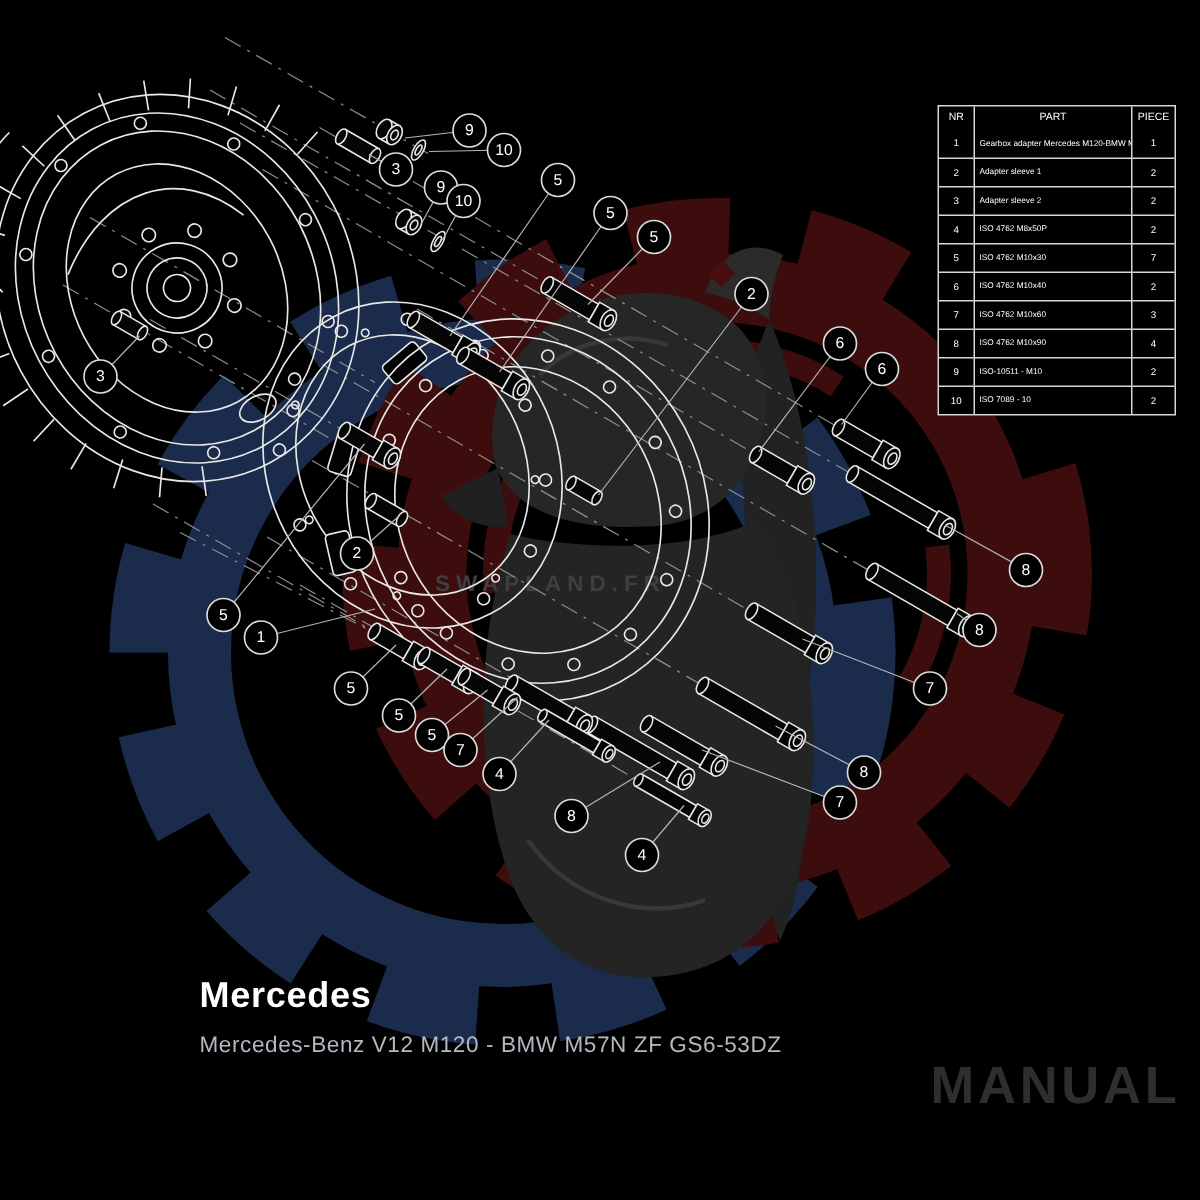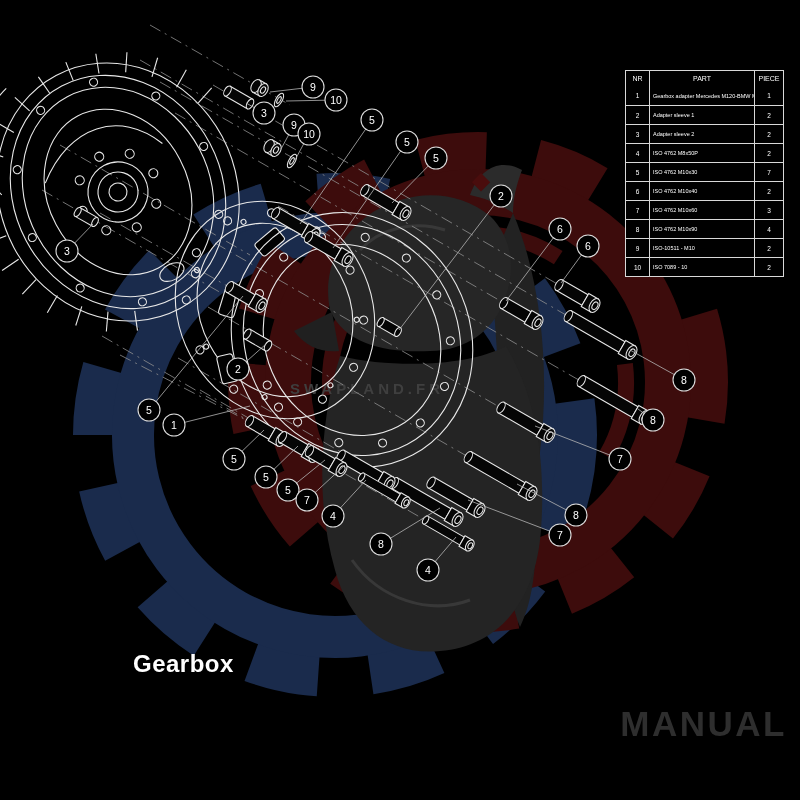--- a/index.html
+++ b/index.html
@@ -559,16 +559,17 @@
           <div class="t-cell">2</div>
         </div>
         <div class="t-row">
           <div class="t-cell">10</div>
           <div class="t-cell part">ISO 7089 - 10</div>
           <div class="t-cell">2</div>
         </div>
       </div>
 </div>
 
-<div id="footer-title">Gearbox</div>
+<div id="footer-title">Mercedes</div>
+<div id="footer-subtitle">Mercedes-Benz V12 M120 - BMW M57N ZF GS6-53DZ</div>
 <div id="manual-label">MANUAL</div>
 
 </div>
 
 </body></html>

